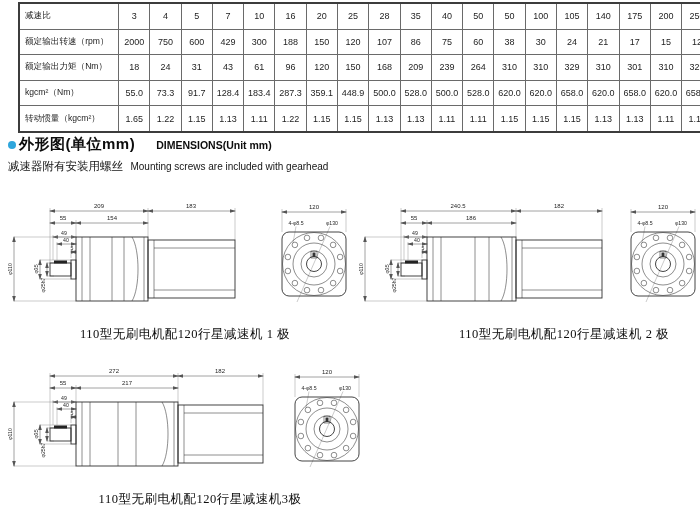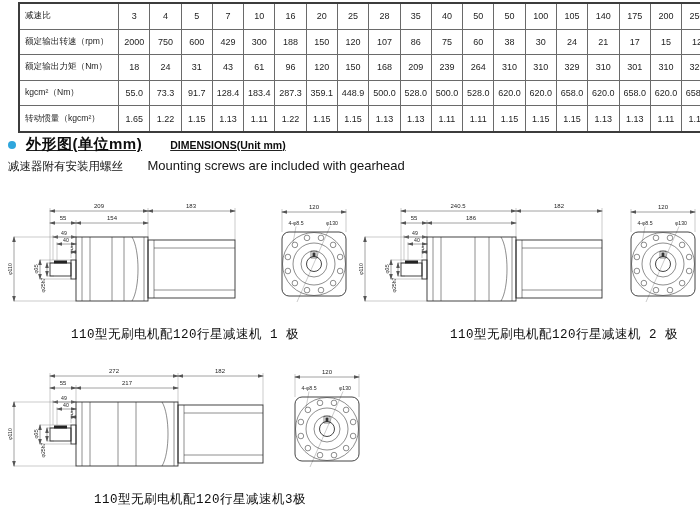--- a/index.html
+++ b/index.html
@@ -8,39 +8,39 @@
 
   
   table.spec{position:absolute;left:2px;top:2px;width:696px;border-collapse:collapse;
              table-layout:fixed;border:2px solid #3c3c3c;background:#fff;margin-left:16px;}
   table.spec td{border:1px solid #6a6a6a;text-align:center;vertical-align:middle;
                 font-size:9px;height:24.6px;padding:0 1px;white-space:nowrap;color:#1d1d1d;}
   table.spec td.rowhead{width:92px;text-align:left;padding-left:5px;font-size:8.6px;}
 
   
   .sec{position:absolute;left:8px;top:135px;}
-  .sec-line1{display:flex;align-items:center;gap:10px;text-decoration:underline;}
+  .sec-line1{display:flex;align-items:center;gap:3px;}
   .bullet{width:8px;height:8px;border-radius:50%;display:inline-block;}
   .t-zh{font-size:15px;font-weight:bold;color:#0d0d0d;letter-spacing:.5px;}
   .t-en{font-size:10.5px;font-weight:bold;color:#0d0d0d;margin-left:18px;}
   .sec-line2{margin-top:2px;}
   .s-zh{font-size:11.5px;color:#141414;}
-  .s-en{font-size:13px;color:#141414;margin-left:20px;}
+  .s-en{font-size:10px;color:#141414;margin-left:3px;}
 
   
   svg.dwg{position:absolute;overflow:visible;}
   .ln{stroke:#2f2f2f;stroke-width:.9;fill:none;}
   .ln2{stroke:#2f2f2f;stroke-width:.55;fill:none;}
   .dim{stroke:#555;stroke-width:.55;marker-start:url(#mS);marker-end:url(#mE);}
   .ext{stroke:#8a8a8a;stroke-width:.45;fill:none;}
   text.d{font-family:"Liberation Sans",sans-serif;font-size:6px;fill:#1f1f1f;
          text-anchor:middle;}
   text.ds{font-size:5.2px;}
 
-  .cap{position:absolute;text-align:center;font-family:Liberation Mono, monospace;
+  .cap{position:absolute;text-align:center;font-family:Liberation Serif, serif;
        font-size:12.5px;color:#0d0d0d;letter-spacing:.5px;}
 </style>
 </head>
 <body>
 
 <table class="spec">
   <tbody>
       <tr>
         <td class="rowhead">减速比</td>
         <td>3</td>

